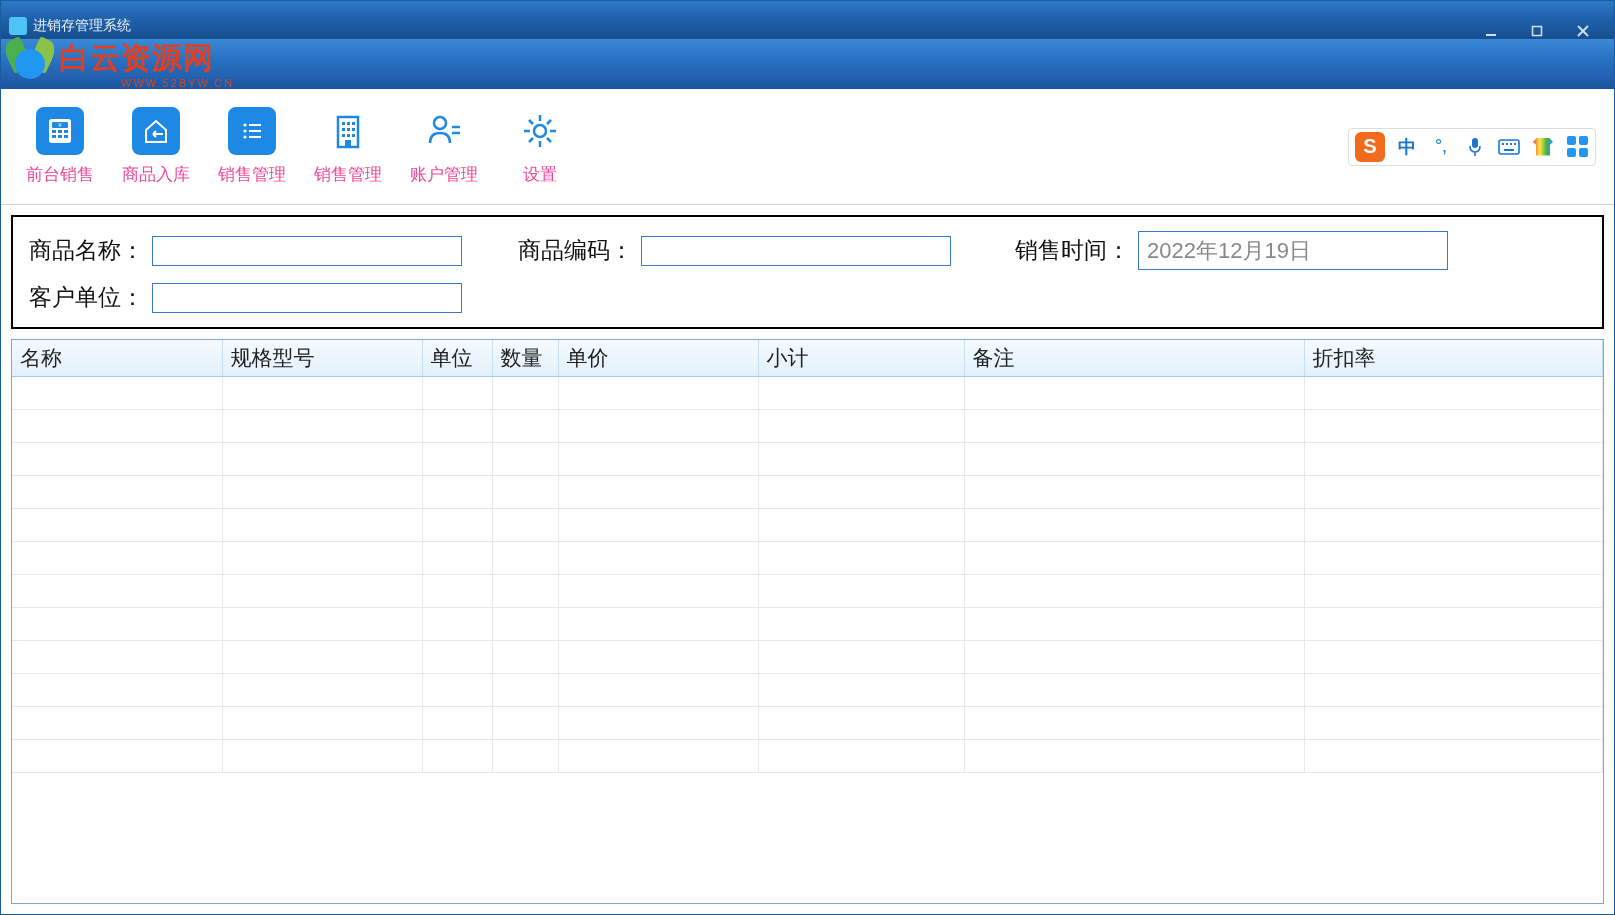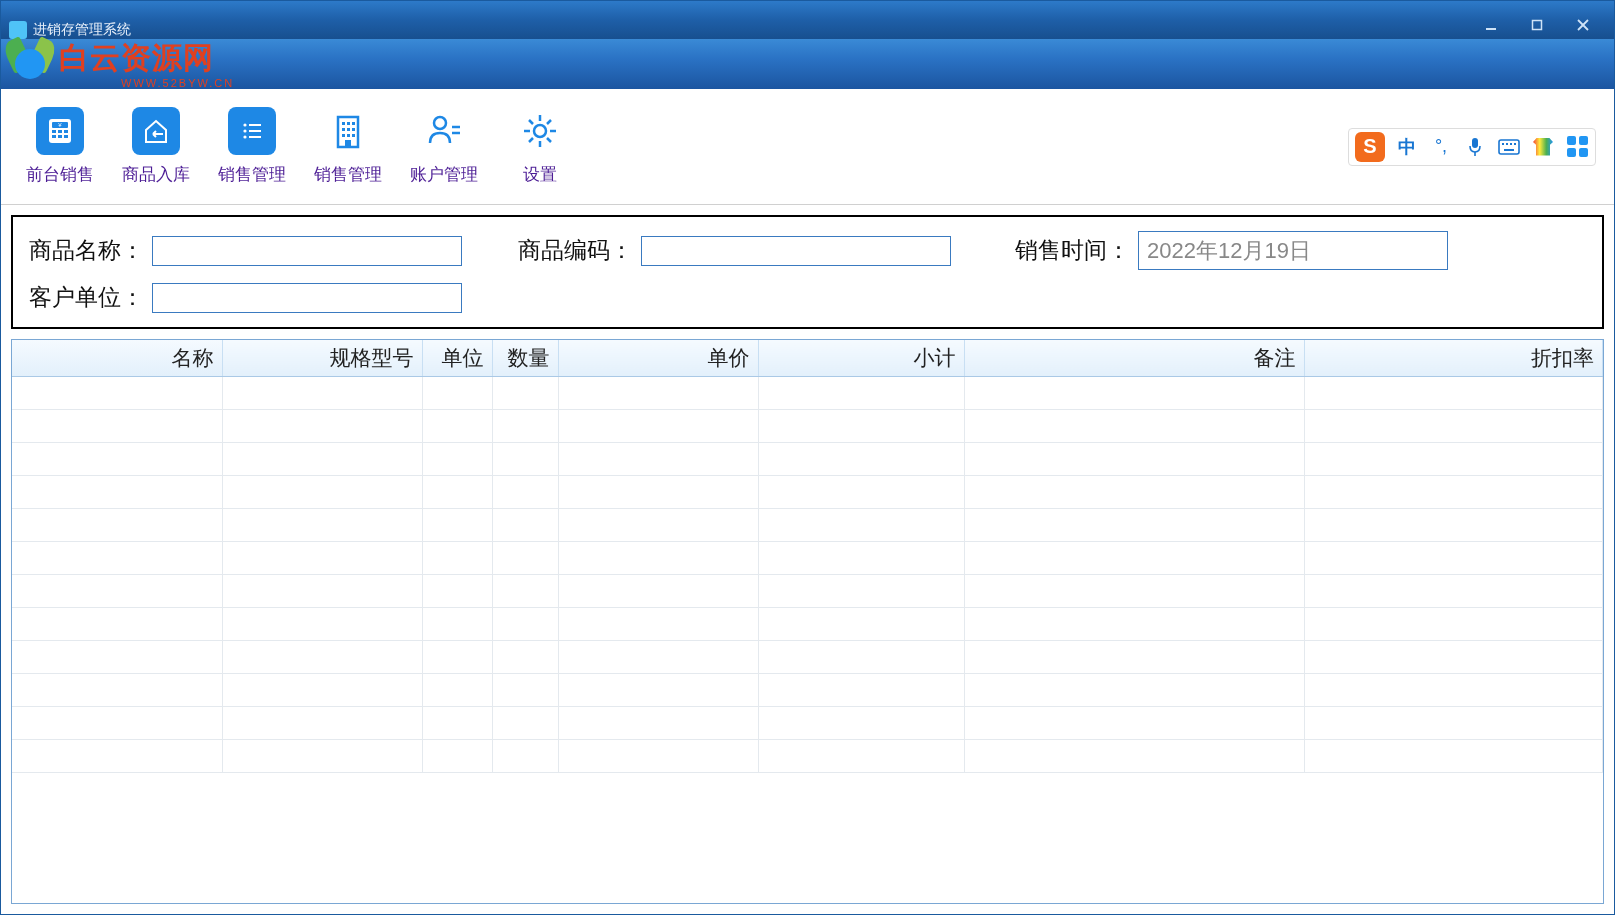--- a/index.html
+++ b/index.html
@@ -14,22 +14,22 @@
       width: 100%;
       height: 100%;
       display: flex;
       flex-direction: column;
       border: 1px solid #1a5a9e;
     }
     .titlebar {
       height: 38px;
       background: linear-gradient(to bottom, #2d7ac9 0%, #1e5fa8 50%, #174f8f 100%);
       display: flex;
-      align-items: flex-end;
-      padding: 0 8px;
+      align-items: flex-start;
+      padding: 16px 8px;
       color: #fff;
     }
     .titlebar-icon {
       width: 18px;
       height: 18px;
       margin-right: 6px;
     }
     .titlebar-text {
       font-size: 14px;
       color: #e8f0fa;
@@ -99,21 +99,21 @@
       height: 48px;
       border-radius: 8px;
       display: flex;
       align-items: center;
       justify-content: center;
     }
     .tool-icon.blue-bg { background: #1e88e5; }
     .tool-icon svg { display: block; }
     .tool-label {
       font-size: 17px;
-      color: #4c1d95;
+      color: #ec4899;
       white-space: nowrap;
     }
     .vip-text { color: #fff; font-weight: bold; font-style: italic; font-size: 20px; letter-spacing: 1px; }
 
     .ime-bar {
       margin-left: auto;
       height: 38px;
       background: #fff;
       border: 1px solid #ddd;
       border-radius: 4px;
@@ -205,21 +205,21 @@
       border-collapse: collapse;
       table-layout: fixed;
     }
     .datagrid thead th {
       background: linear-gradient(to bottom, #f5faff 0%, #e3f0fb 100%);
       border-right: 1px solid #c8dff3;
       border-bottom: 1px solid #aac9e6;
       font-weight: normal;
       font-size: 21px;
       color: #222;
-      text-align: right;
+      text-align: left;
       padding: 4px 8px;
       height: 34px;
     }
     .datagrid tbody td {
       border-right: 1px solid #e4e9ee;
       border-bottom: 1px solid #e4e9ee;
       height: 33px;
       padding: 0 6px;
     }
     .col-name { width: 210px; }

